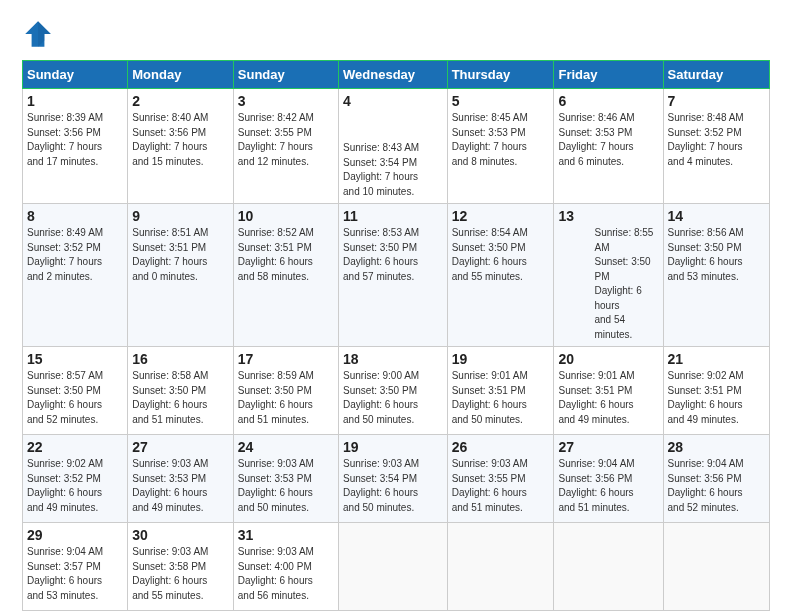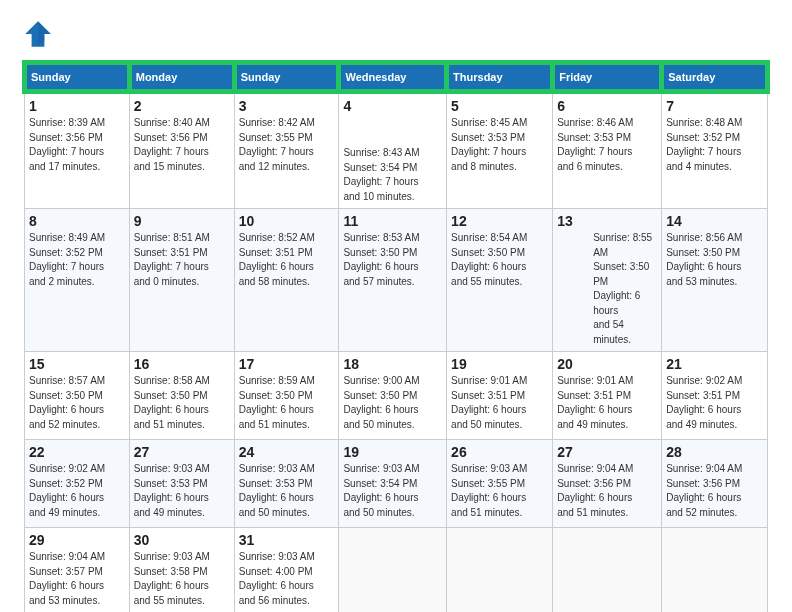--- a/index.html
+++ b/index.html
@@ -54,23 +54,23 @@
     table {
       width: 100%;
       border-collapse: collapse;
       font-size: 11px;
     }
     thead tr th {
       background: #1a6fb5;
       color: #fff;
       padding: 6px 4px;
       text-align: left;
-      font-size: 11px;
+      font-size: 13px;
       font-weight: bold;
-      border: 5px solid #22c55e;
+      border: 1px solid #22c55e;
     }
     tbody tr td {
       vertical-align: top;
       padding: 4px 4px;
       border: 1px solid #ccc;
       width: 113px;
       height: 88px;
       color: #333;
       background: #fff;
     }

